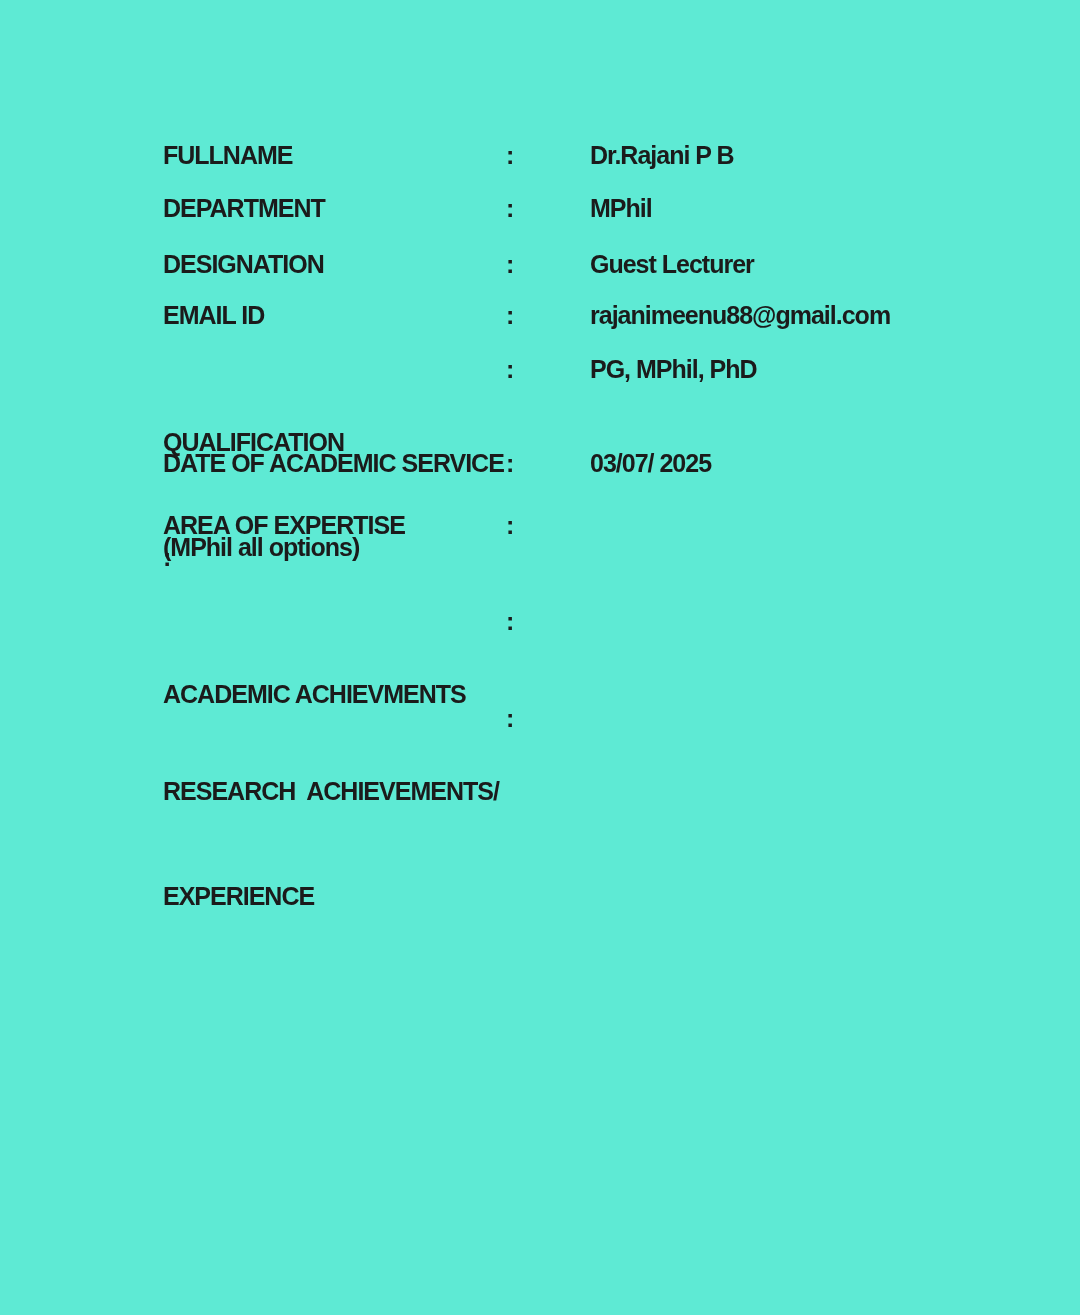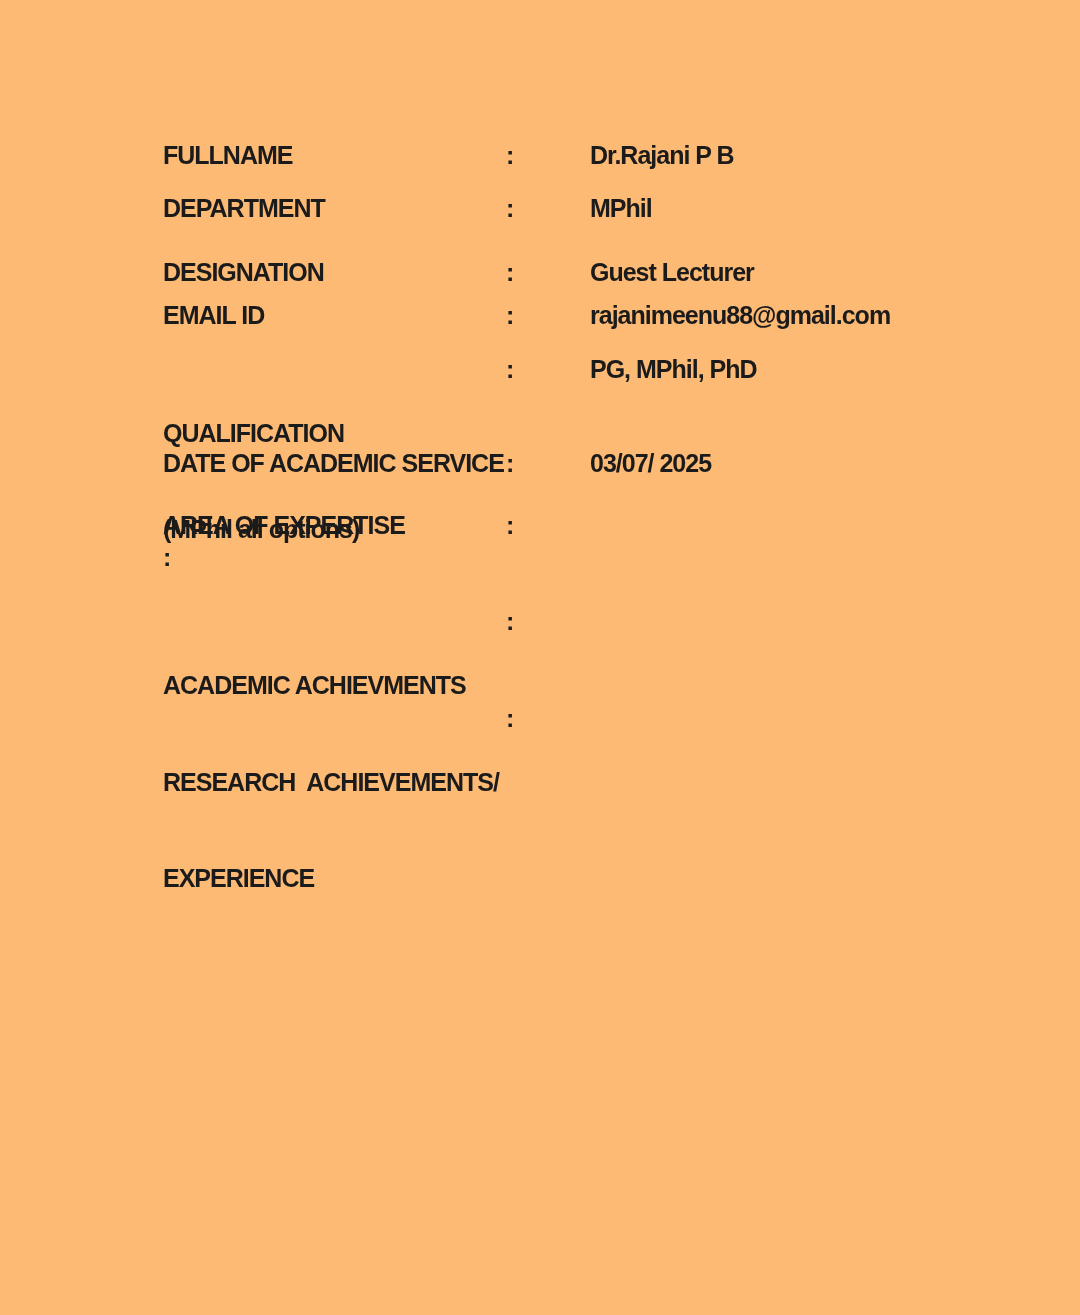--- a/index.html
+++ b/index.html
@@ -4,59 +4,59 @@
 <style>
   html, body {
     margin: 0;
     padding: 0;
     background: #ffffff;
   }
   .page {
     position: relative;
     width: 1080px;
     height: 1315px;
-    background: #fdba74;
+    background: #5eead4;
     overflow: hidden;
     font-family: "Liberation Sans", "DejaVu Sans", sans-serif;
     font-weight: 700;
     font-size: 25px;
     line-height: 32px;
     letter-spacing: -1px;
     color: #1b1b1b;
   }
   .row {
     position: absolute;
     left: 163px;
     display: grid;
     grid-template-columns: 343px 84px auto;
     align-items: start;
   }
   .cell { white-space: pre; }
-  .label-lines div { white-space: pre; }
+  .label-lines div { white-space: pre; margin-top: 9px; }
   .colon { white-space: pre; }
   .value { white-space: pre; text-align: right; }
 </style>
 </head>
 <body>
 
 <div class="page">
 
   <div class="row" style="top:139px">
     <div class="cell label">FULLNAME</div>
     <div class="cell colon">:</div>
     <div class="cell value">Dr.Rajani P B</div>
   </div>
 
   <div class="row" style="top:192px">
     <div class="cell label">DEPARTMENT</div>
     <div class="cell colon">:</div>
     <div class="cell value">MPhil</div>
   </div>
 
-  <div class="row" style="top:256px">
+  <div class="row" style="top:248px">
     <div class="cell label">DESIGNATION</div>
     <div class="cell colon">:</div>
     <div class="cell value">Guest Lecturer</div>
   </div>
 
   <div class="row" style="top:299px">
     <div class="cell label">EMAIL ID</div>
     <div class="cell colon">:</div>
     <div class="cell value">rajanimeenu88@gmail.com</div>
   </div>

